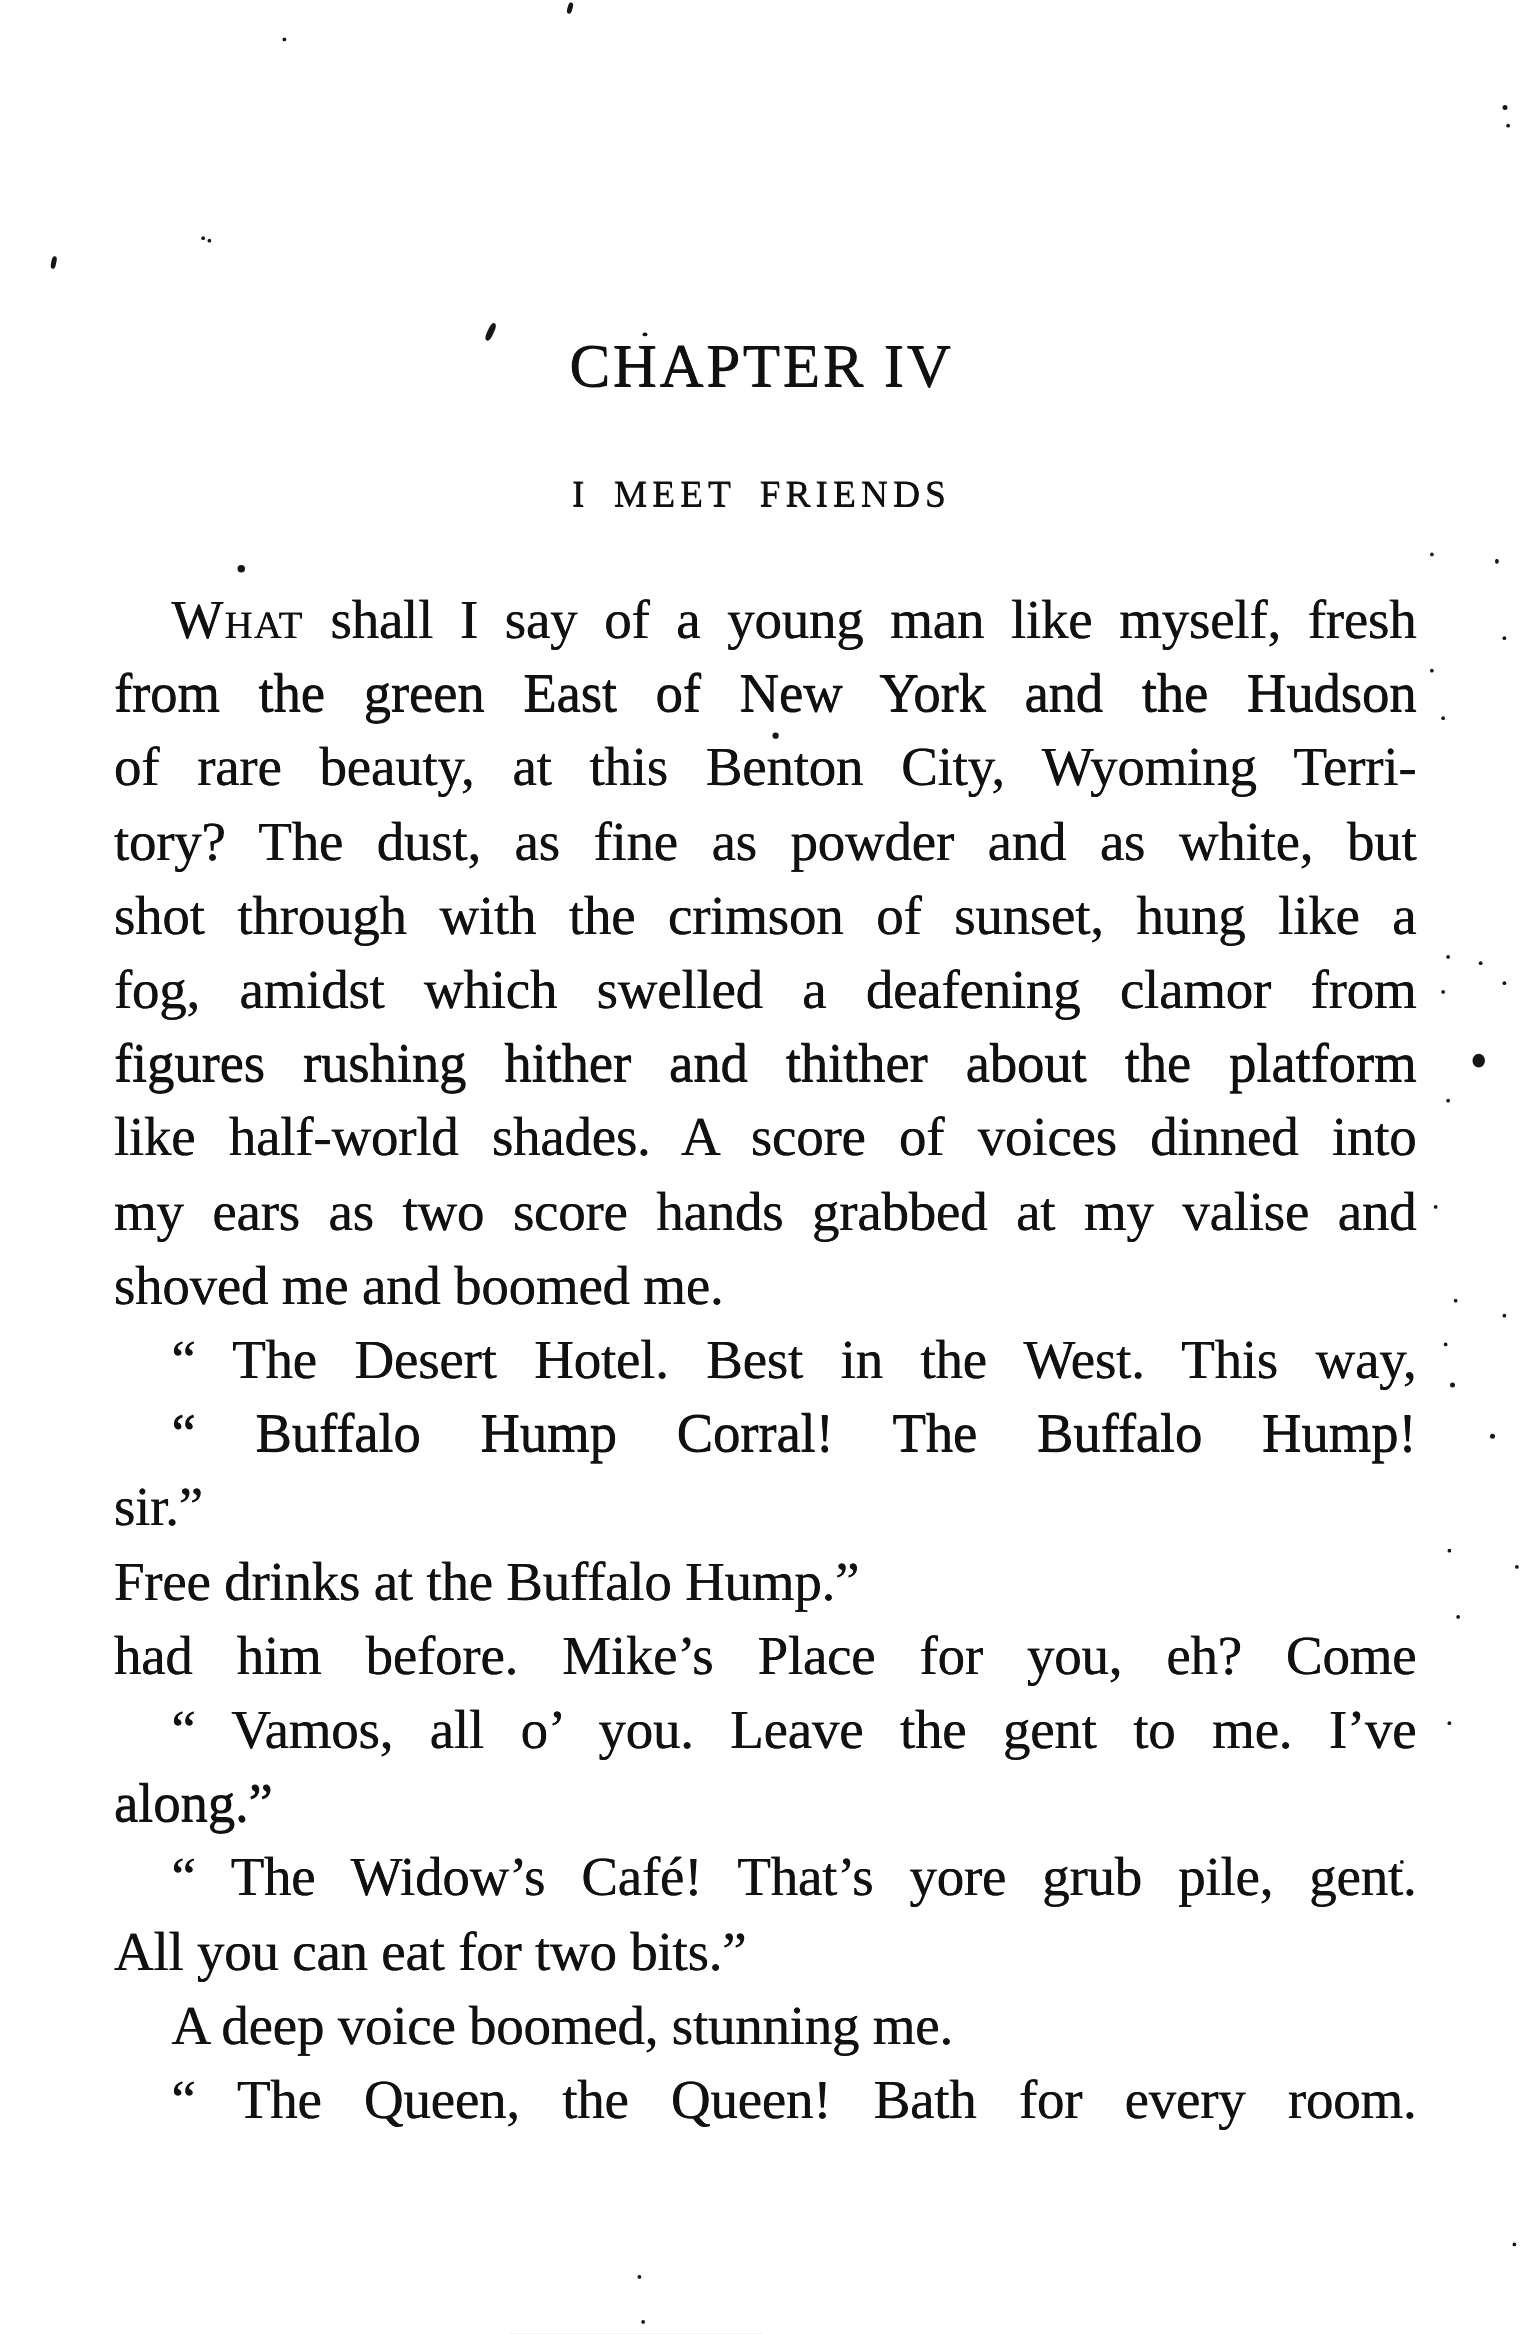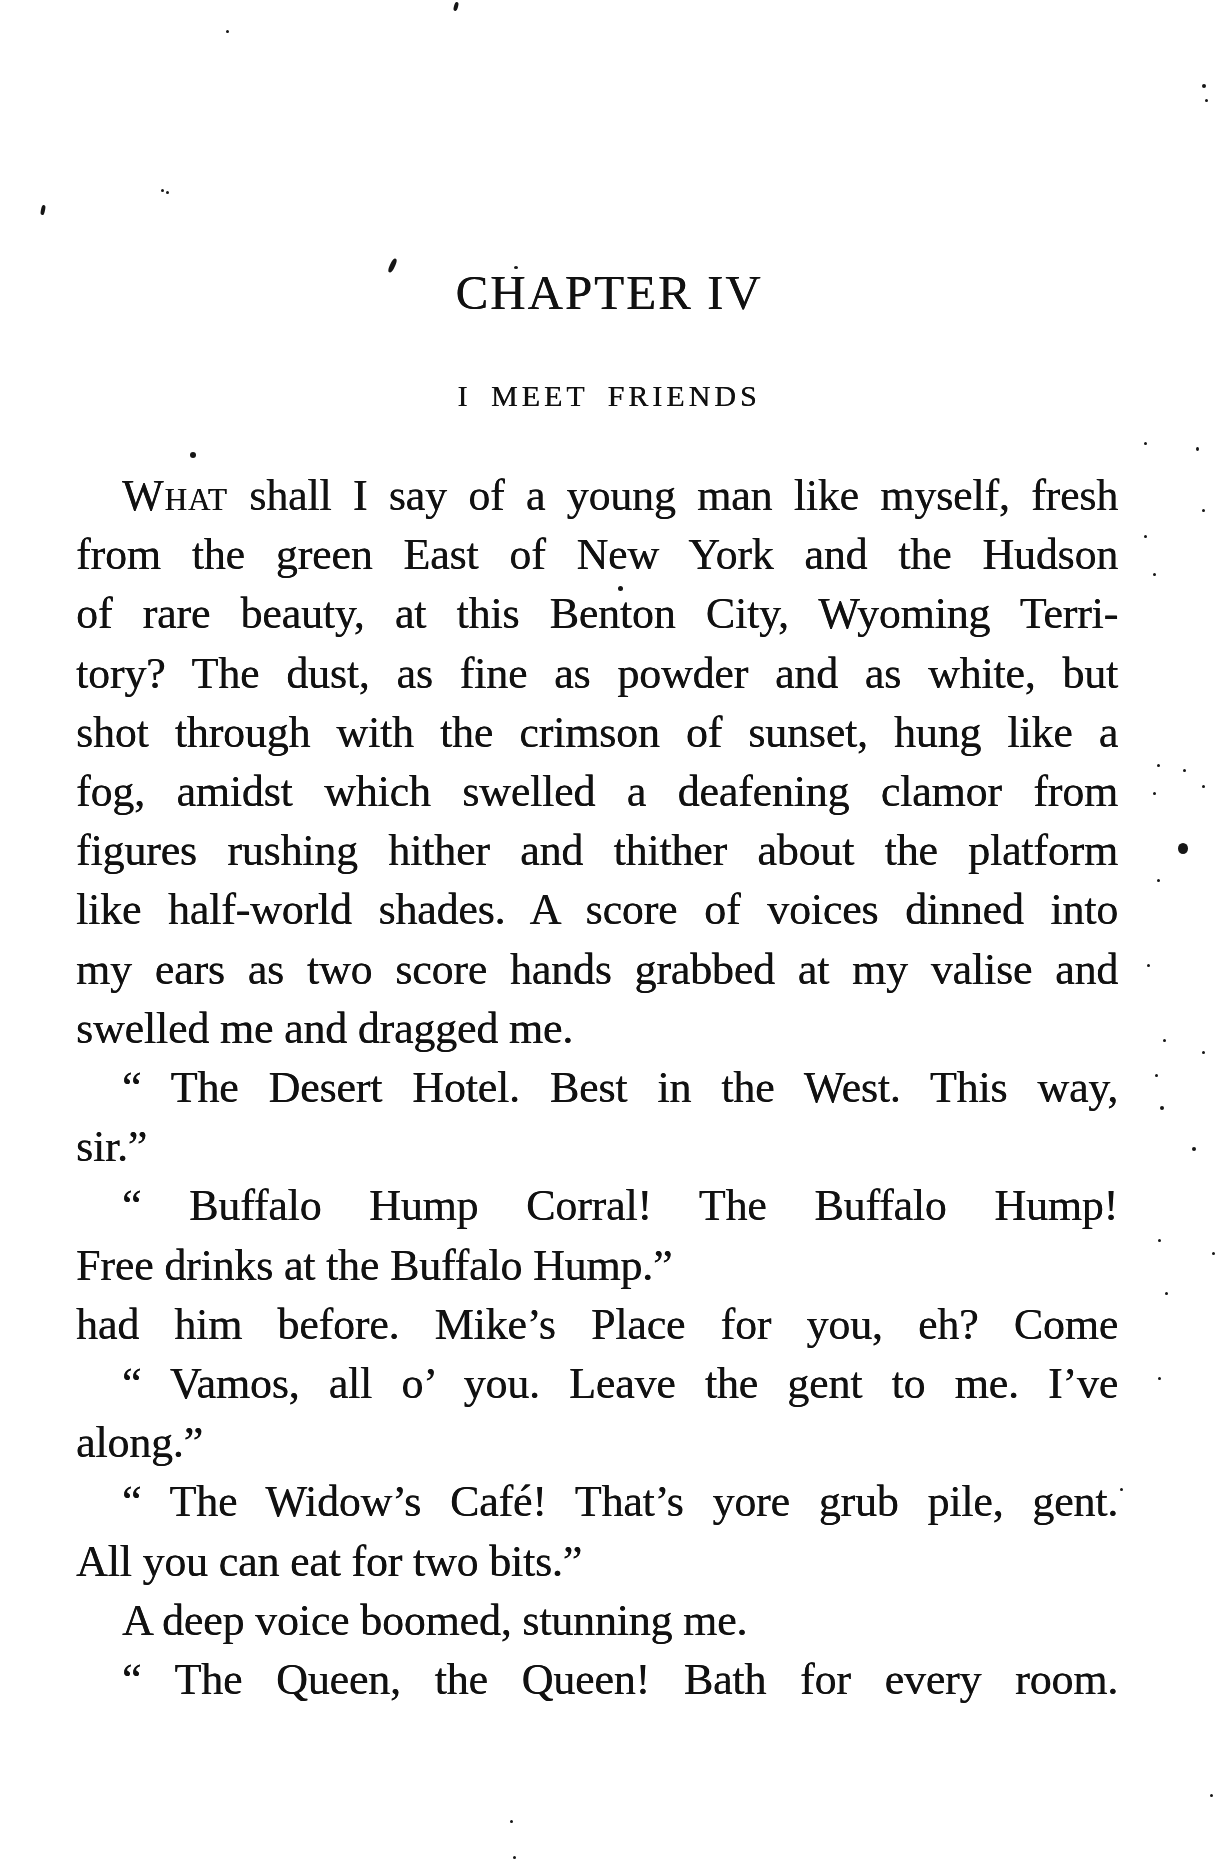--- a/index.html
+++ b/index.html
@@ -27,21 +27,21 @@
     left:88px; width:1042px; top:381px;
     text-align:center;
     font-size:30px;
     line-height:1;
     letter-spacing:4px;
     word-spacing:8px;
     white-space:pre;
   }
   .body-text {
     position:absolute;
-    left:76px; top:466px;
+    left:91px; top:466px;
     width:1042px;
     font-size:44px;
     line-height:59.2px;
     letter-spacing:-0.2px;
   }
   .line { text-align:left; }
   .line.justify { text-align:justify; text-align-last:justify; }
   .line.indent { text-indent:46px; }
   .lead-smallcaps { font-variant:small-caps; letter-spacing:1px; }
   .speck {
@@ -62,24 +62,24 @@
   <div class="body-text">
     <div class="line indent justify"><span class="lead-smallcaps">What</span><span> shall I say of a young man like myself, fresh</span></div>
     <div class="line justify">from the green East of New York and the Hudson</div>
     <div class="line justify">of rare beauty, at this Benton City, Wyoming Terri-</div>
     <div class="line justify">tory?  The dust, as fine as powder and as white, but</div>
     <div class="line justify">shot through with the crimson of sunset, hung like a</div>
     <div class="line justify">fog, amidst which swelled a deafening clamor from</div>
     <div class="line justify">figures rushing hither and thither about the platform</div>
     <div class="line justify">like half-world shades.  A score of voices dinned into</div>
     <div class="line justify">my ears as two score hands grabbed at my valise and</div>
-    <div class="line">swelled me and dragged me.</div>
+    <div class="line">shoved me and boomed me.</div>
     <div class="line indent justify">“ The Desert Hotel.  Best in the West.  This way,</div>
+    <div class="line indent justify">“ Buffalo Hump Corral!  The Buffalo Hump!</div>
     <div class="line">sir.”</div>
-    <div class="line indent justify">“ Buffalo Hump Corral!  The Buffalo Hump!</div>
     <div class="line">Free drinks at the Buffalo Hump.”</div>
     <div class="line justify">had him before.  Mike’s Place for you, eh?  Come</div>
     <div class="line indent justify">“ Vamos, all o’ you.  Leave the gent to me.  I’ve</div>
     <div class="line">along.”</div>
     <div class="line indent justify">“ The Widow’s Café!  That’s yore grub pile, gent.</div>
     <div class="line">All you can eat for two bits.”</div>
     <div class="line indent">A deep voice boomed, stunning me.</div>
     <div class="line indent justify">“ The Queen, the Queen!  Bath for every room.</div>
   </div>
 

